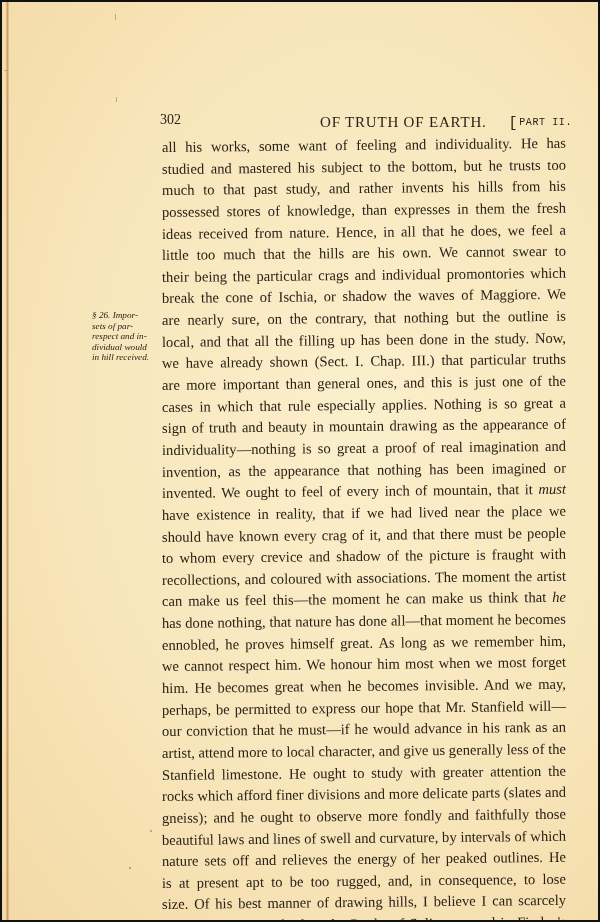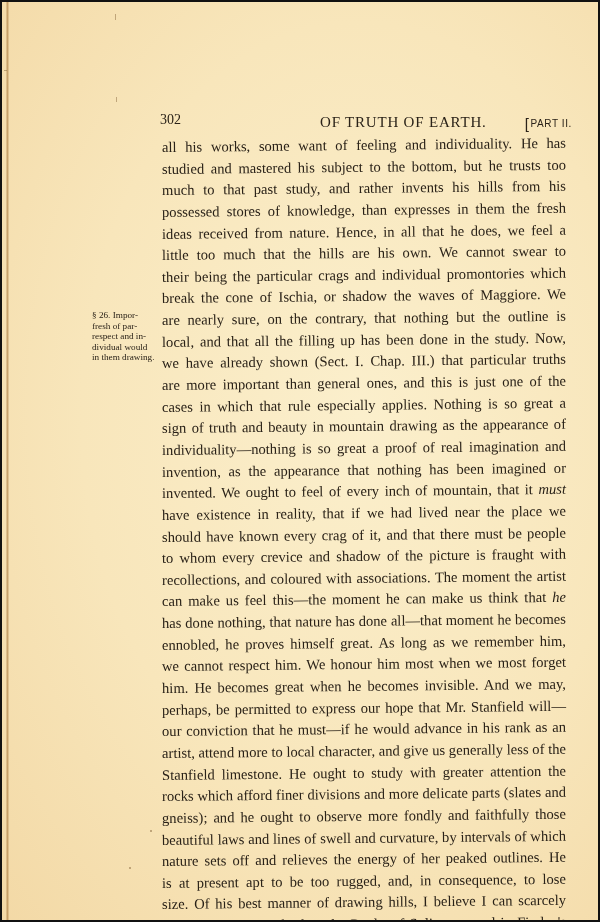--- a/index.html
+++ b/index.html
@@ -50,21 +50,21 @@
       font-size: 15px;
       letter-spacing: 0.8px;
       font-family: "Liberation Serif", serif;
     }
     .part-label {
       position: absolute;
       right: 0;
       top: 1px;
       font-size: 10px;
       letter-spacing: 0.6px;
-      font-family: Liberation Sans, sans-serif;
+      font-family: Liberation Mono, monospace;
       margin-left: 40px;
     }
     .part-label .bracket {
       font-size: 15px;
       position: relative;
       top: 2px;
       margin-right: 1px;
     }
     .body-text {
       position: absolute;
@@ -87,21 +87,21 @@
     .line em { font-style: italic; }
     .sidenote {
       position: absolute;
       left: 90px;
       top: 308px;
       width: 76px;
       font-family: "Liberation Serif", serif;
       font-size: 9.2px;
       line-height: 10.6px;
     }
-    .sidenote span { display: block; white-space: nowrap; }
+    .sidenote span { display: block; white-space: nowrap; font-style: italic; }
     .speck {
       position: absolute;
       background: #8a6a40;
       opacity: 0.5;
     }
   </style>
 </head>
 <body>
 
 <div class="page">
@@ -114,24 +114,24 @@
   <div class="speck" style="left:127px;top:865px;width:2px;height:2px;"></div>
 
   <div class="running-head">
     <span class="page-number">302</span>
     <span class="running-title">OF TRUTH OF EARTH.</span>
     <span class="part-label"><span class="bracket">[</span><span>PART II.</span></span>
   </div>
 
   <div class="sidenote">
     <span>§ 26. Impor-</span>
-    <span>fresh of par-</span>
+    <span>sets of par-</span>
     <span>respect and in-</span>
     <span>dividual would</span>
-    <span>in them drawing.</span>
+    <span>in hill received.</span>
   </div>
 
   <div class="body-text">
     <span class="line">all his works, some want of feeling and individuality.   He has</span>
     <span class="line">studied and mastered his subject to the bottom, but he trusts too</span>
     <span class="line">much to that past study, and rather invents his hills from his</span>
     <span class="line">possessed stores of knowledge, than expresses in them the fresh</span>
     <span class="line">ideas received from nature.   Hence, in all that he does, we feel a</span>
     <span class="line">little too much that the hills are his own.   We cannot swear to</span>
     <span class="line">their being the particular crags and individual promontories which</span>

